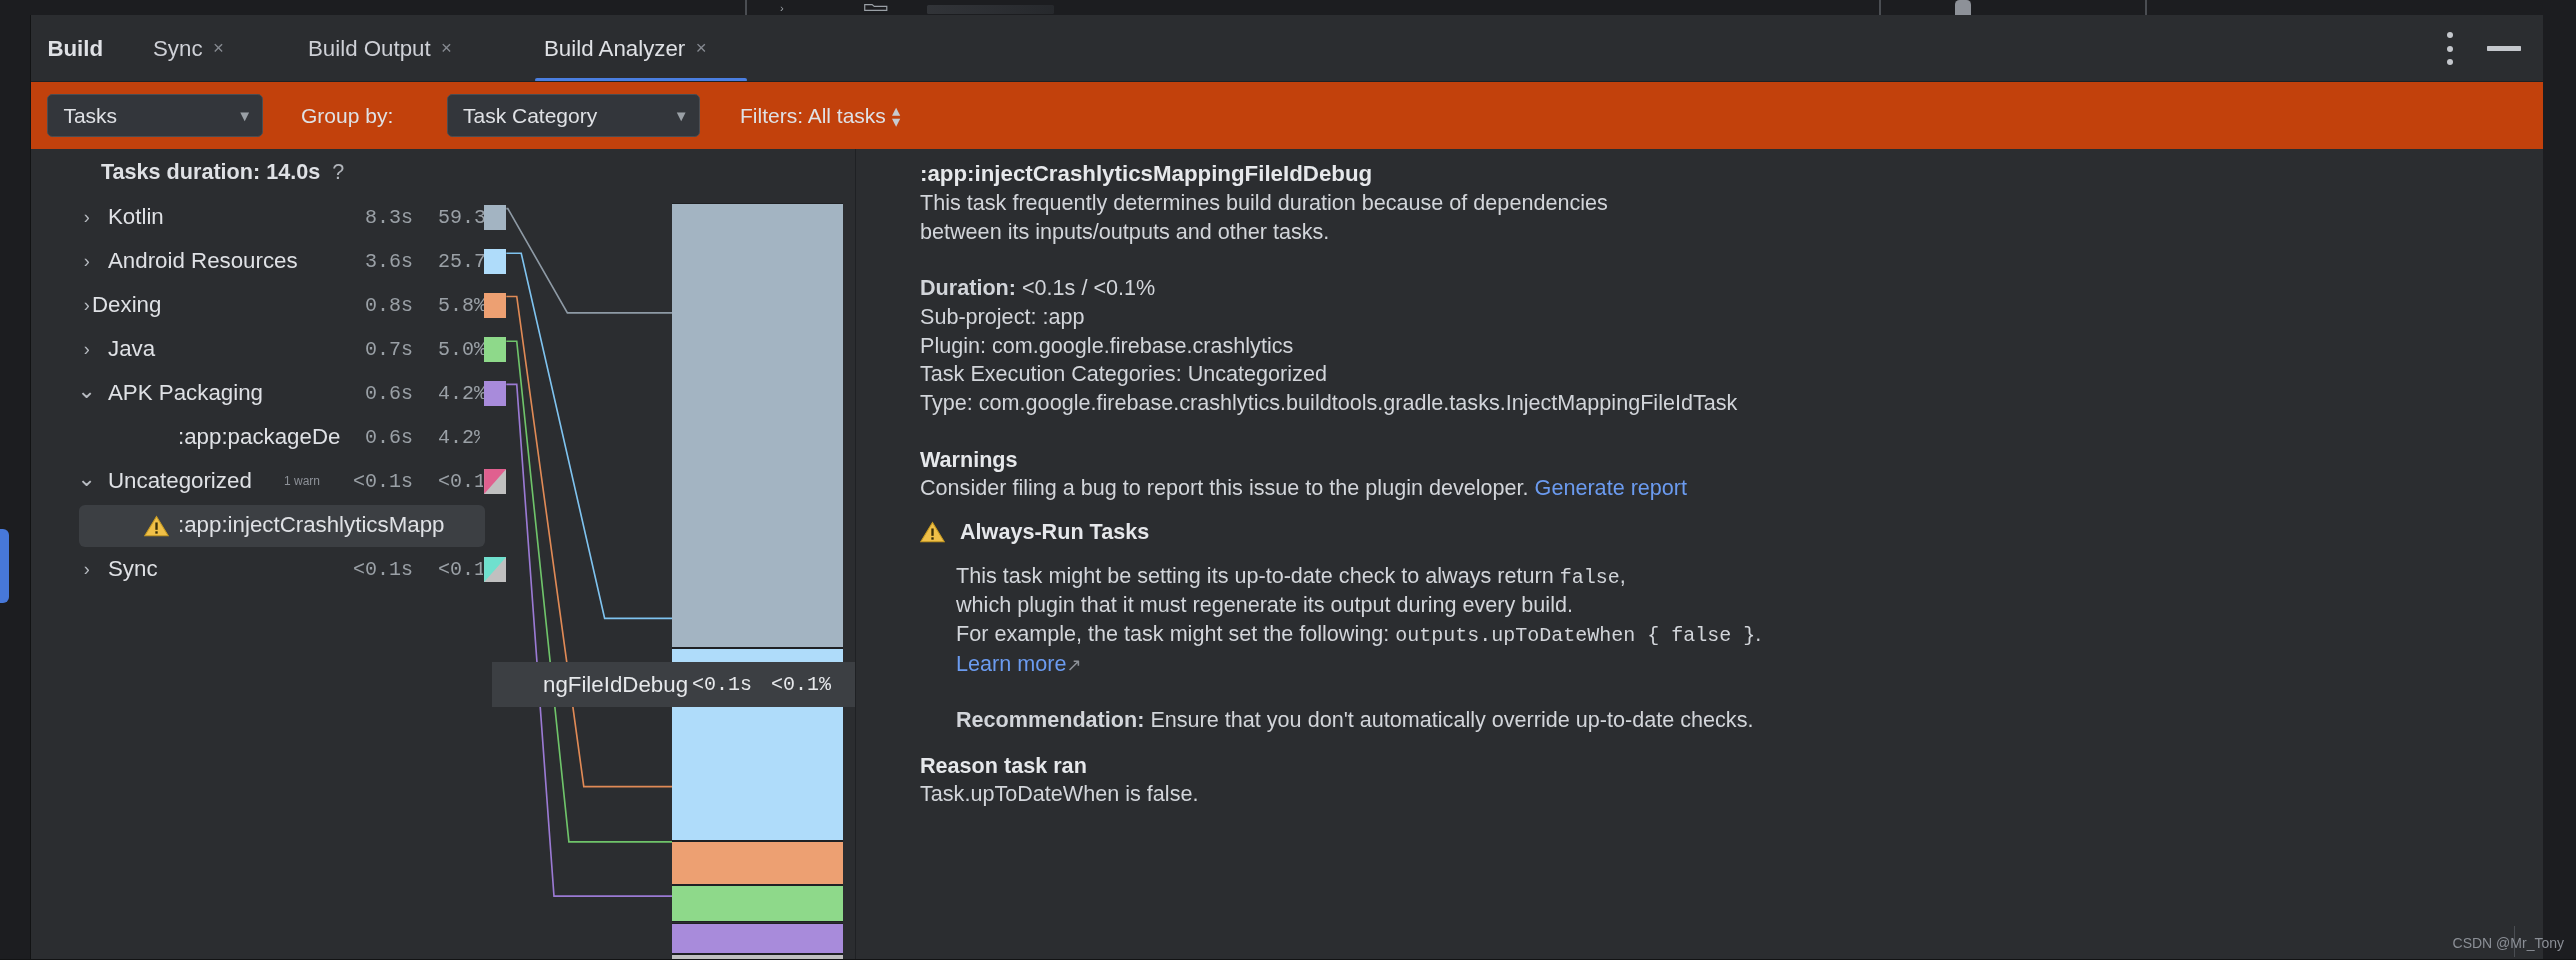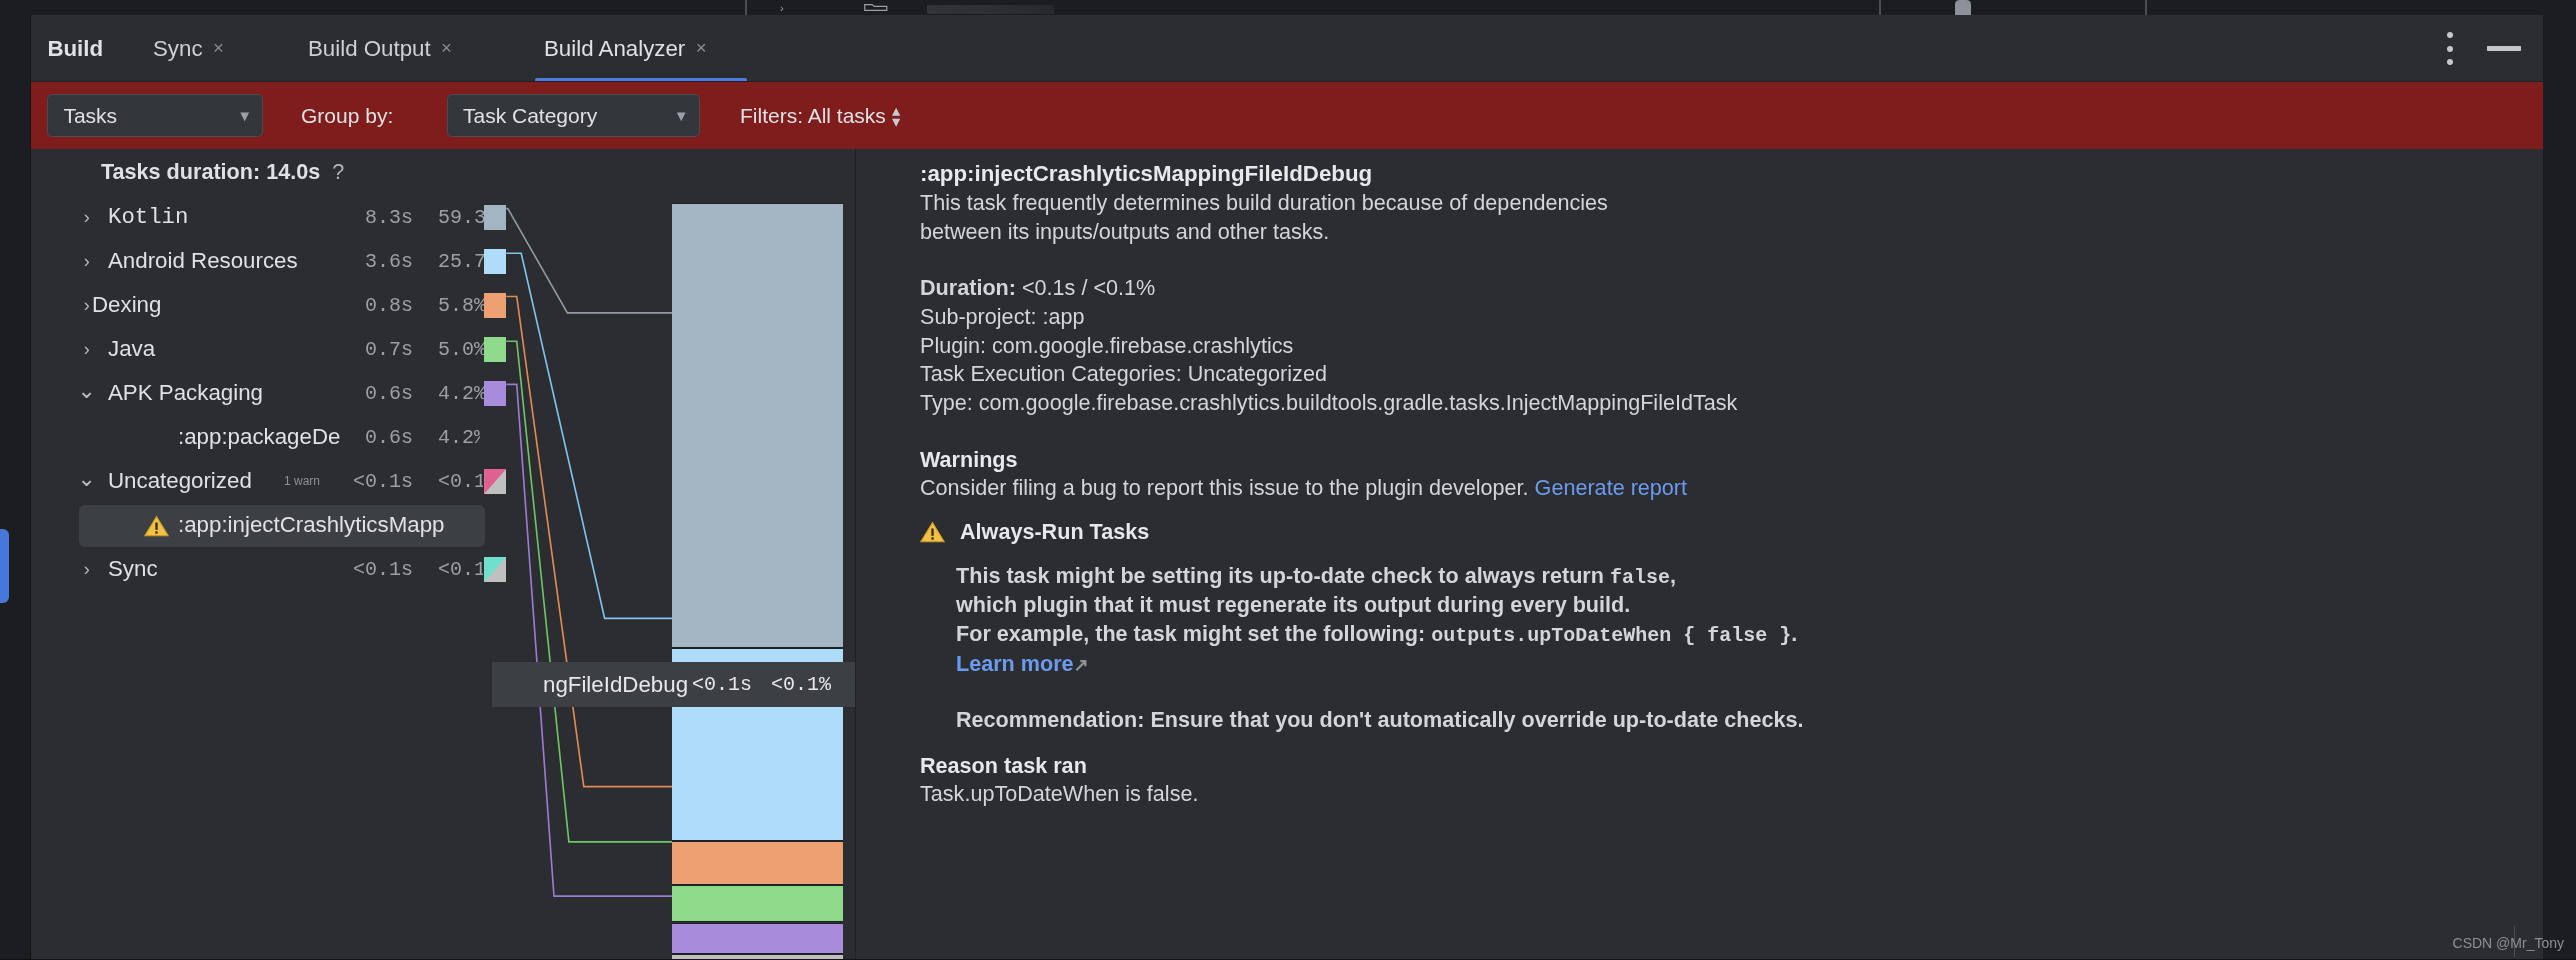--- a/index.html
+++ b/index.html
@@ -38,21 +38,21 @@
   .tab.active .tab-label { color:#dfe1e5; }
   .tab-underline { position:absolute; height:4.5px; background:#4a7ee0; border-radius:2.2px; bottom:0; }
   .tabbar-border { position:absolute; left:0; top:66px; width:2512px; height:0.7px; background:#1f2124; }
 
   .win-actions { position:absolute; right:22.3px; top:0; height:67px; display:flex; align-items:center; gap:34px; }
   .kebab { width:6px; height:33px; display:flex; flex-direction:column; justify-content:space-between; align-items:center; }
   .kebab i { display:block; width:6px; height:6px; border-radius:50%; background:#c4c7cc; }
   .minimize { width:34px; height:4.5px; background:#c4c7cc; border-radius:0.7px; }
 
   
-  .toolbar { position:absolute; left:0; top:67px; width:2512px; height:67px; background:#7f1d1d; display:flex; align-items:center; }
+  .toolbar { position:absolute; left:0; top:67px; width:2512px; height:67px; background:#c2410c; display:flex; align-items:center; }
   .combo { height:43px; border:0.7px solid #4a4d52; border-radius:5.2px; background:#33363b; display:flex; align-items:center;
            padding:0 10.4px 0 15px; margin-left:0; }
   .combo .combo-label { font-size:21px; color:#dfe1e5; white-space:nowrap; }
   .combo .caret { margin-left:auto; padding-left:19.4px; color:#9aa0a6; font-size:15px; line-height:1; }
   .tb-text { font-size:21px; color:#dfe1e5; white-space:nowrap; }
   .filters { display:flex; align-items:center; gap:6px; }
   .filters .updown { display:flex; flex-direction:column; line-height:.62; font-size:16.4px; color:#c8cbd0; }
 
   
   .split { position:absolute; left:0; top:134px; width:2512px; height:812px; }
@@ -95,21 +95,21 @@
   .rp { position:absolute; left:64px; top:10.4px; width:1572px; color:#dfe1e5; }
   .rp .h-title { font-size:22.3px; font-weight:bold; color:#e6e8eb; line-height:1.32; }
   .rp .p       { font-size:21.6px; color:#d2d5da; line-height:1.33; }
   .rp .sec-h   { font-size:21.6px; font-weight:bold; color:#e6e8eb; line-height:1.32; }
   .rp .gap-s { height:16.4px; }
   .rp .gap-m { height:28px; }
   .rp .mono { font-family:"Liberation Mono", monospace; font-size:20px; }
   .rp a.link { color:#6b9bf0; text-decoration:none; }
   .warn-block { display:flex; align-items:center; gap:15px; }
   .warn-block .wtitle { font-size:21.6px; font-weight:bold; color:#e6e8eb; }
-  .indent { margin-left:36px;font-weight:bold; }
+  .indent { margin-left:36px; }
   .tri { width:25px; height:22.3px; position:relative; }
 
   .watermark { position:absolute; right:12px; bottom:10.4px; font-size:14px; color:#8b8f96; }
   .wm-tick { position:absolute; right:61px; bottom:4.5px; width:1.5px; height:31px; background:#4a4d52; }
   .bottom-line { position:absolute; left:0; bottom:0; width:2576px; height:2.2px; background:#121314; }
 </style>
 </head>
 <body>
 
 <div id="root">
@@ -218,21 +218,21 @@
           <div class="seg" style="top:638px; height:44px;  background:#eda072;"></div>
           <div class="seg" style="top:682px; height:37px;  background:#8ed98a;"></div>
           <div class="seg" style="top:720px; height:31px;  background:#a88bdb;"></div>
           <div class="seg" style="top:751px; height:10.4px; background:#c0c0c0;"></div>
         </div>
 
         <div class="tree">
 
           <div class="row">
             <span class="twisty">›</span>
-            <span class="rlabel" style="left:77px;font-family:Liberation Mono, monospace;">Kotlin</span>
+            <span class="rlabel" style="left:77px;">Kotlin</span>
             <span class="rdur" style="left:334px;">8.3s</span>
             <span class="rpct" style="left:407px;">59.3%</span>
             <span class="swatch" style="left:453px; background:#a3b4c2;"></span>
           </div>
 
           <div class="row">
             <span class="twisty">›</span>
             <span class="rlabel" style="left:77px;">Android Resources</span>
             <span class="rdur" style="left:334px;">3.6s</span>
             <span class="rpct" style="left:407px;">25.7%</span>

